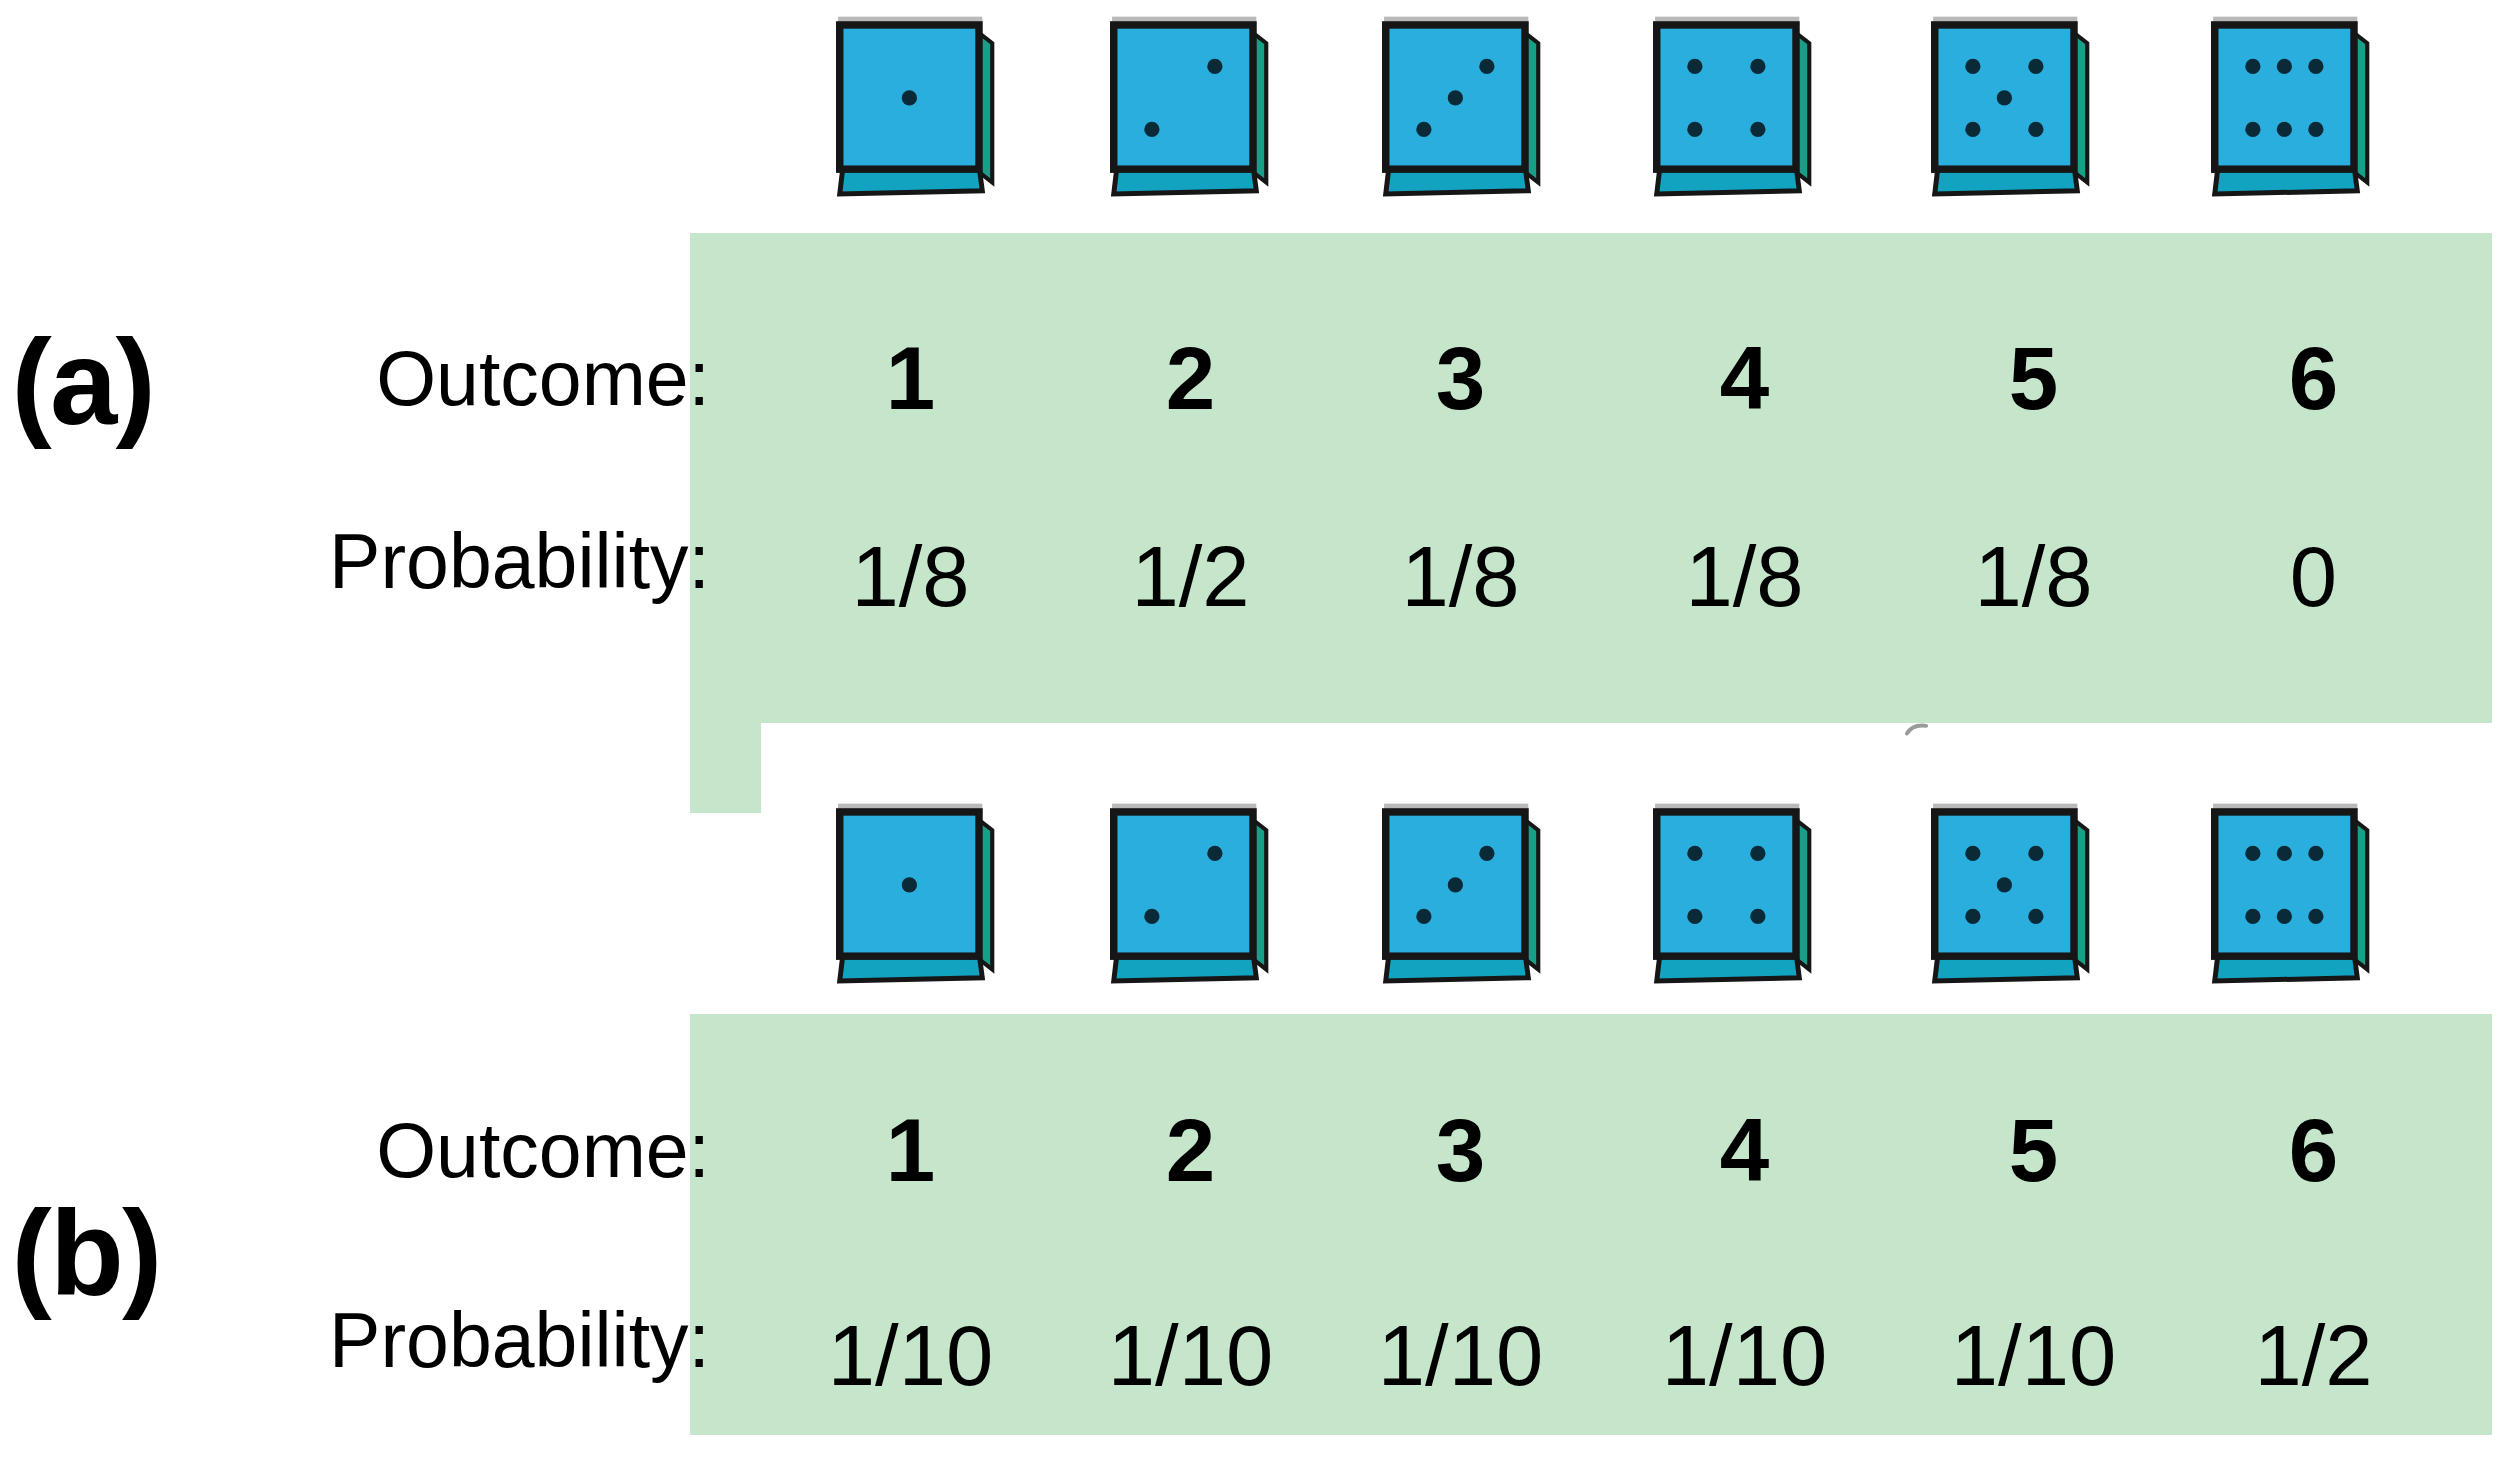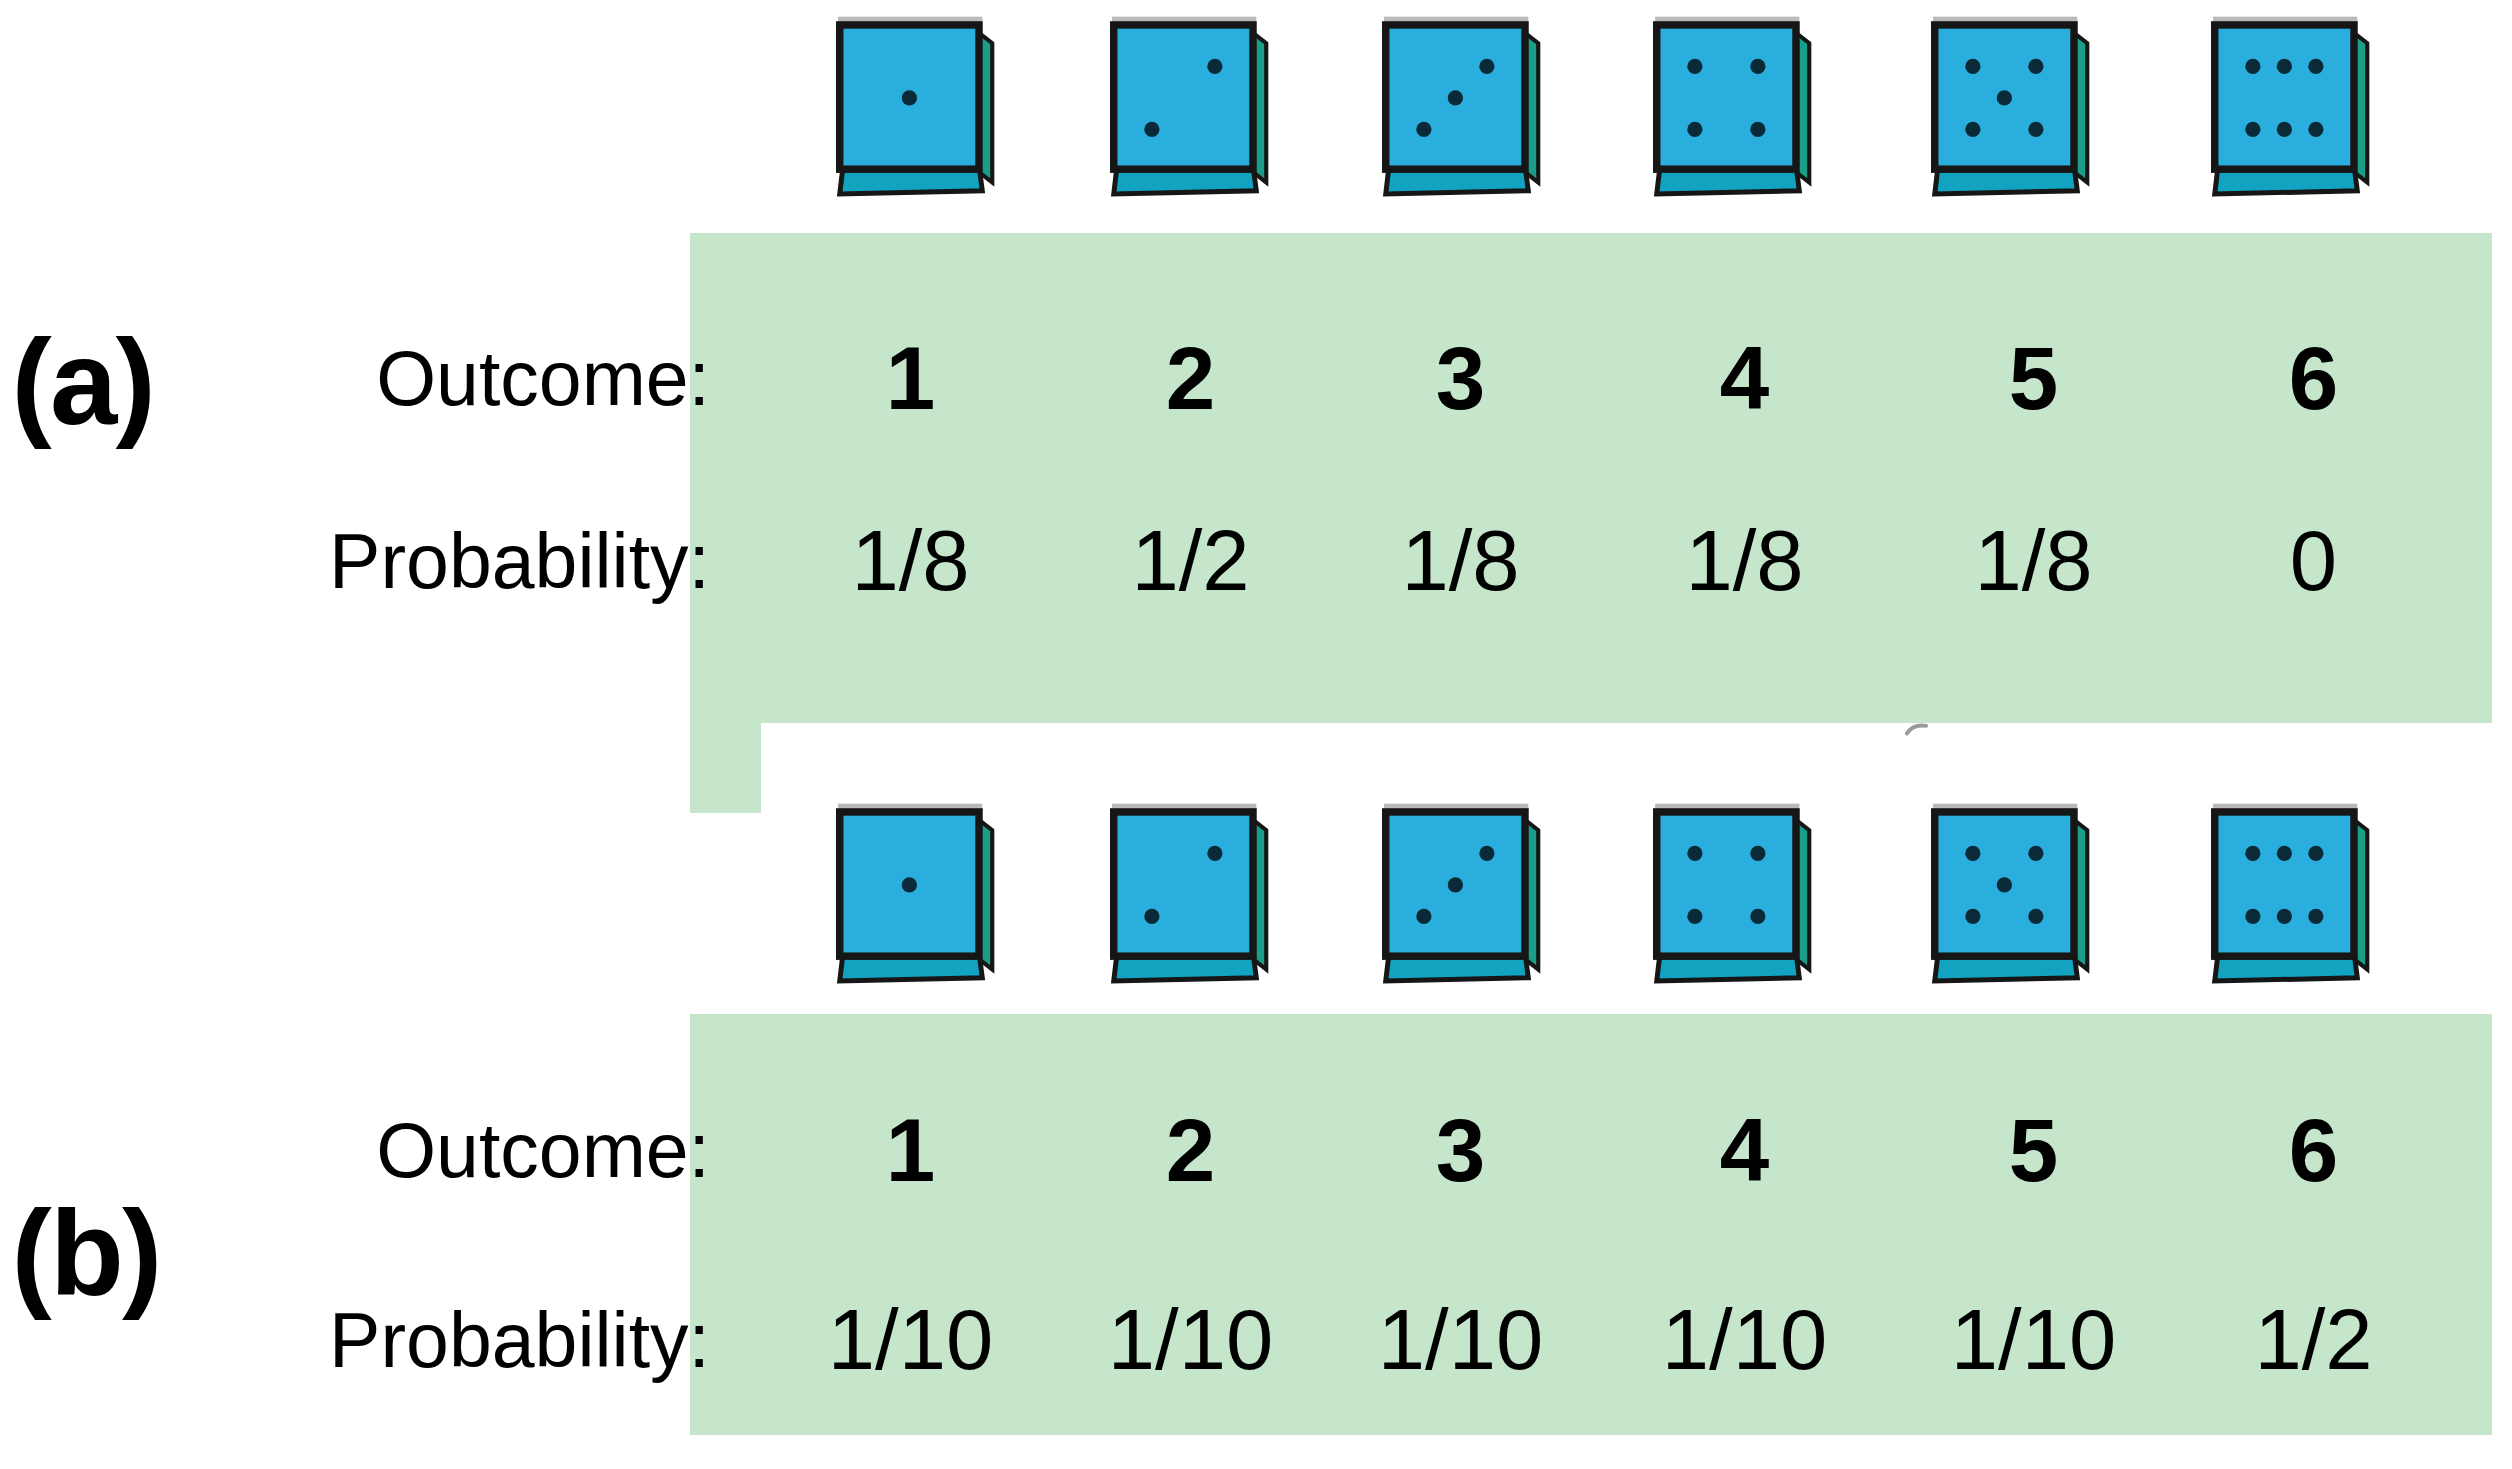--- a/index.html
+++ b/index.html
@@ -45,21 +45,21 @@
     position:absolute;left:0;top:0;width:710px;height:106px;
     text-align:right;font-size:77px;font-weight:normal;line-height:106px;color:var(--text);
   }
   .cell{
     position:absolute;top:0;width:289px;height:106px;
     text-align:center;line-height:106px;color:var(--text);
   }
   .cell.c0{left:766px;}  .cell.c1{left:1046px;} .cell.c2{left:1316px;}
   .cell.c3{left:1600px;} .cell.c4{left:1889px;} .cell.c5{left:2169px;}
   .outcome-cell{font-size:89px;font-weight:bold;}
-  .probability-cell{font-size:85px;font-weight:normal;}
+  .probability-cell{font-size:85px;font-weight:normal;margin-top:16px;}
 
   .stray-mark{position:absolute;left:1905px;top:721px;width:25px;height:15.4px;}
 </style>
 </head>
 <body>
 
 <div id="canvas">
 
   <div class="green-block block-a"></div>
   <div class="green-block block-a-notch"></div>

